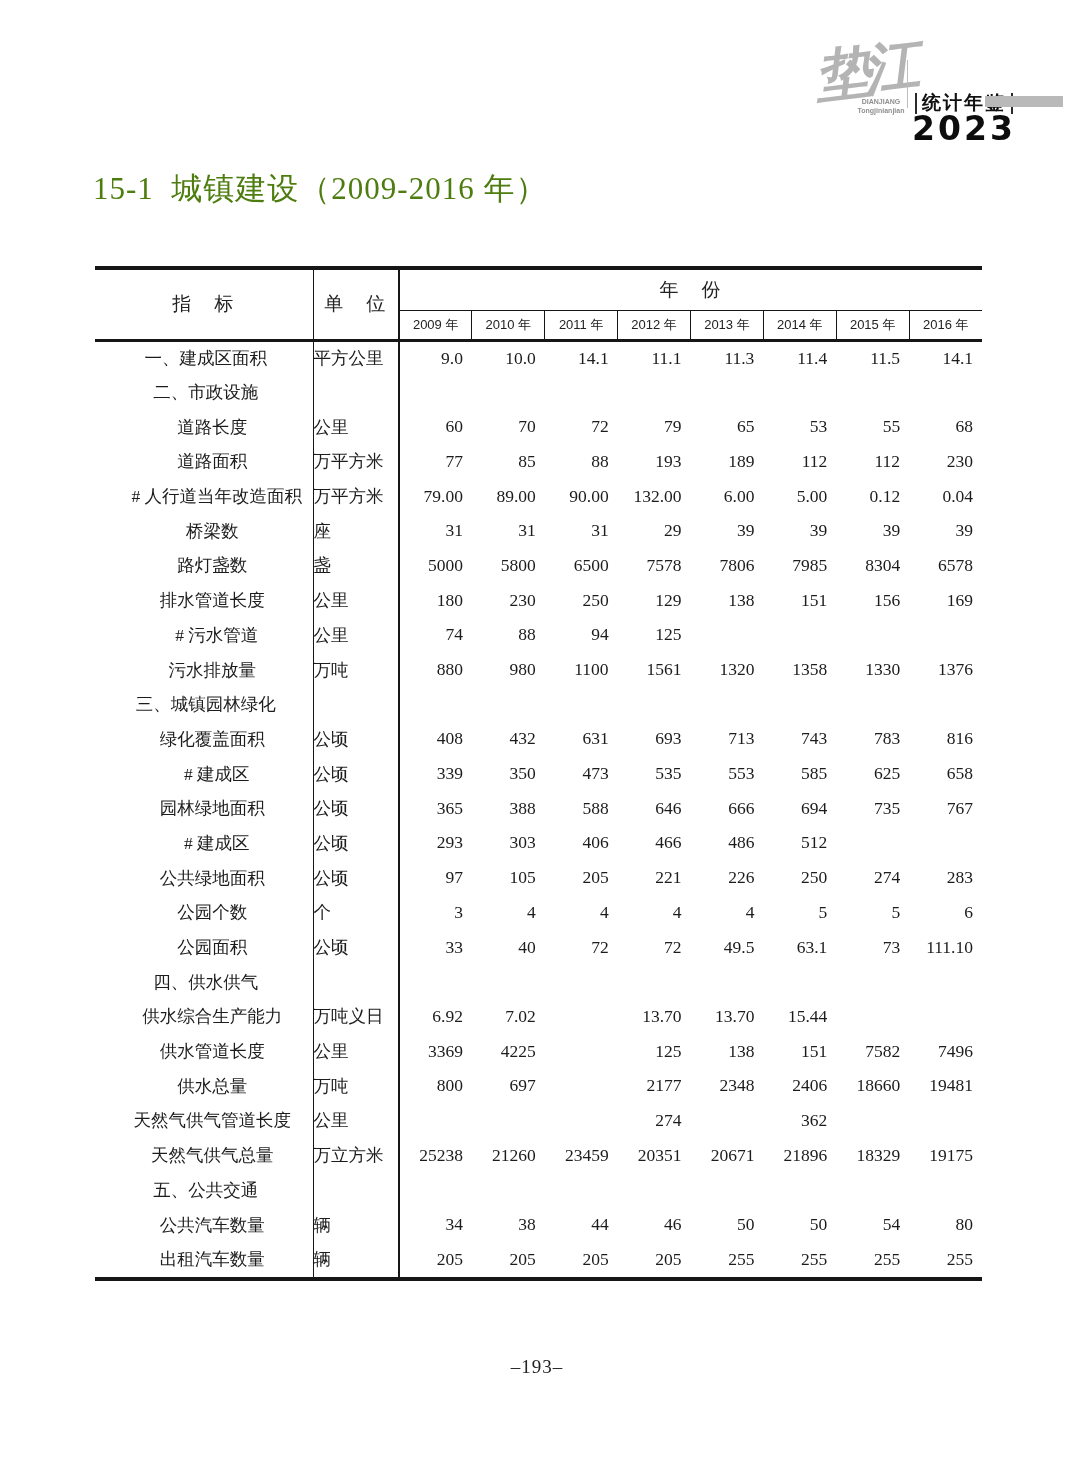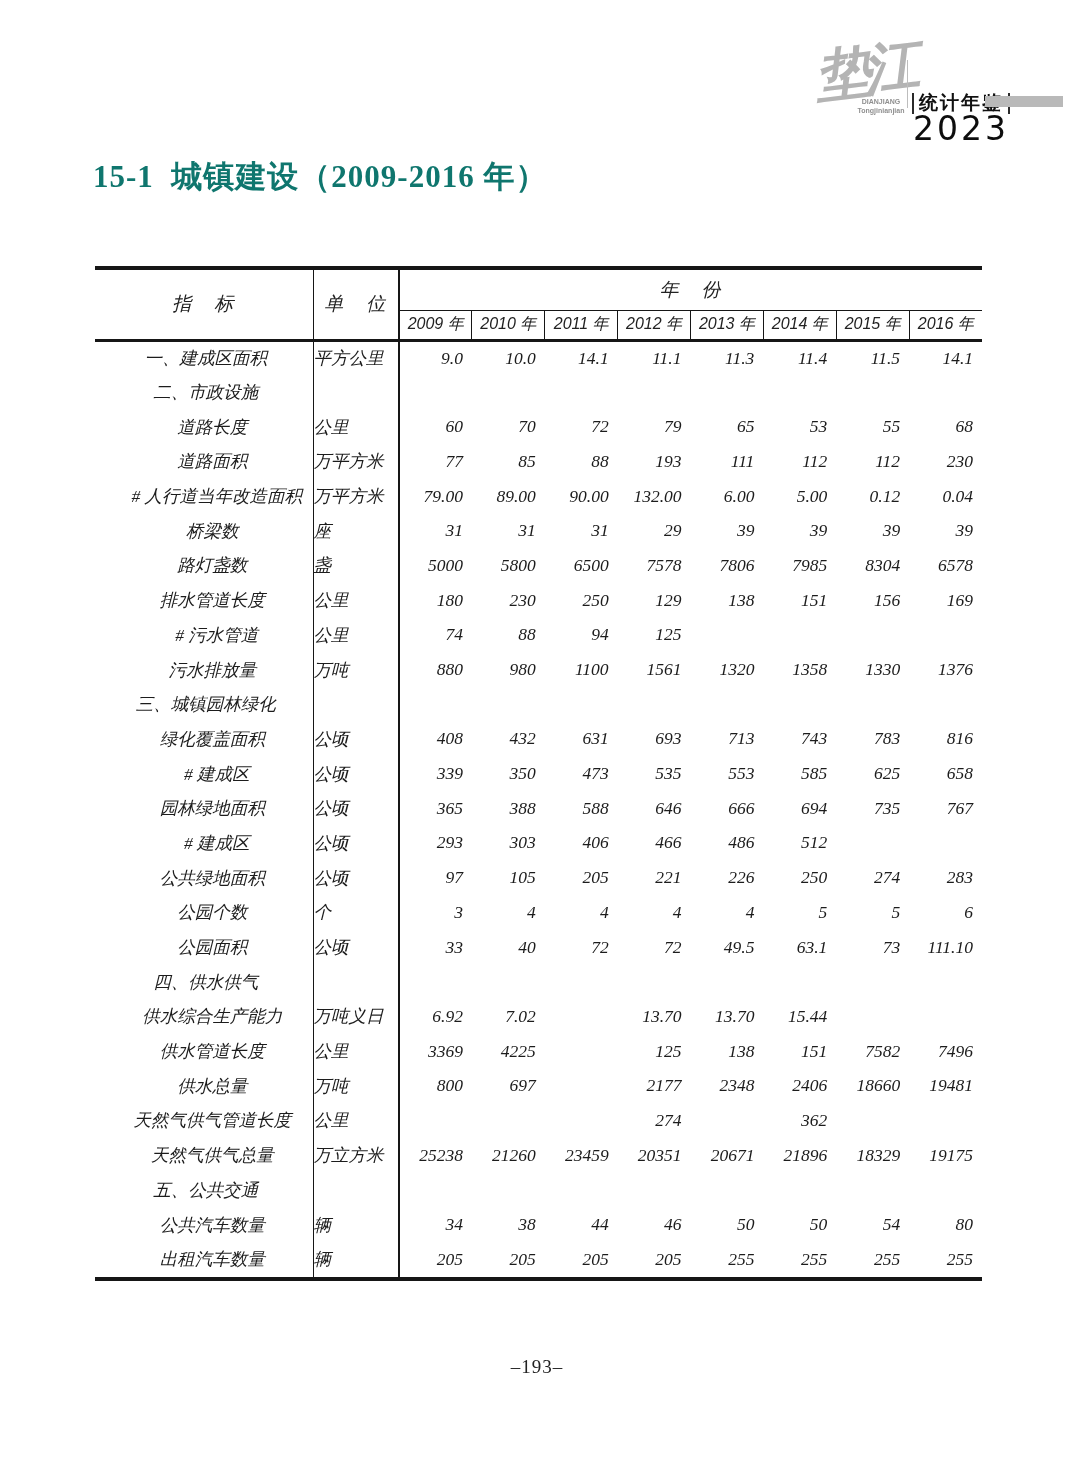--- a/index.html
+++ b/index.html
@@ -35,50 +35,50 @@
   .brand-yearbook {
     display:inline-block;
     font-family:"Liberation Sans","DejaVu Sans",sans-serif;
     font-weight:bold; font-size:19px; line-height:1.1;
     letter-spacing:2px; color:#111;
     border-left:2px solid #2a2a2a; border-right:2px solid #2a2a2a;
     padding:0 5px;
   }
   .brand-year {
     font-family:"DejaVu Sans","Liberation Sans",sans-serif;
-    font-weight:400; font-size:33px; line-height:0.92;
+    font-weight:700; font-size:33px; line-height:0.92;
     letter-spacing:3px; color:#0d0d0d;
   }
   .brand-bar { position:absolute; left:192px; top:48px; width:78px; height:11px; background:#b9b9b9; }
 
   
   .page-title {
-    position:absolute; left:93px; top:156px;
-    font-size:31px; font-weight:bold; letter-spacing:1px;
-    white-space:pre; color:#0f766e;
+    position:absolute; left:93px; top:168px;
+    font-size:31px; font-weight:normal; letter-spacing:1px;
+    white-space:pre; color:#4d7c0f;
   }
 
   
   .table-wrap {
     position:absolute; left:95px; top:266px; width:887px;
     border-top:4px solid #161616;
     border-bottom:4px solid #161616;
   }
-  table { width:100%; border-collapse:collapse; table-layout:fixed;font-style:italic; }
+  table { width:100%; border-collapse:collapse; table-layout:fixed; }
   th, td { font-weight:normal; overflow:hidden; white-space:nowrap; }
 
   thead th {
     font-family:"Liberation Sans","DejaVu Sans",sans-serif;
     font-size:19px; color:#222;
     vertical-align:middle; text-align:center;
   }
   .th-indicator { border-right:1.5px solid #161616; border-bottom:3px solid #161616; letter-spacing:2px; }
   .th-unit      { border-right:2px solid #161616; border-bottom:3px solid #161616; letter-spacing:2px; }
   .th-year-group{ height:40px; border-bottom:1px solid #161616; letter-spacing:2px;text-align:center; }
-  .th-year      { height:30px; border-bottom:3px solid #161616; border-left:1px solid #161616; font-size:16px; }
+  .th-year      { height:30px; border-bottom:3px solid #161616; border-left:1px solid #161616; font-size:13px; }
   .th-year:first-child { border-left:none; }
 
   tbody td { height:34.7px; font-size:17.5px; vertical-align:middle; }
   .td-indicator { border-right:1.5px solid #161616; text-align:center; }
   .td-unit      { border-right:2px solid #161616; text-align:left; }
   .td-value     { text-align:right; padding-right:9px; font-family:"Liberation Serif","DejaVu Serif",serif; }
   .indent-0 { padding-left:4px; }
   .indent-1 { padding-left:17px; }
   .indent-2 { padding-left:26px; }
 
@@ -177,21 +177,21 @@
             <td class="td-value">55</td>
             <td class="td-value">68</td>
           </tr>
           <tr>
             <td class="td-indicator indent-1">道路面积</td>
             <td class="td-unit">万平方米</td>
             <td class="td-value">77</td>
             <td class="td-value">85</td>
             <td class="td-value">88</td>
             <td class="td-value">193</td>
-            <td class="td-value">111</td>
+            <td class="td-value">189</td>
             <td class="td-value">112</td>
             <td class="td-value">112</td>
             <td class="td-value">230</td>
           </tr>
           <tr>
             <td class="td-indicator indent-2"># 人行道当年改造面积</td>
             <td class="td-unit">万平方米</td>
             <td class="td-value">79.00</td>
             <td class="td-value">89.00</td>
             <td class="td-value">90.00</td>

